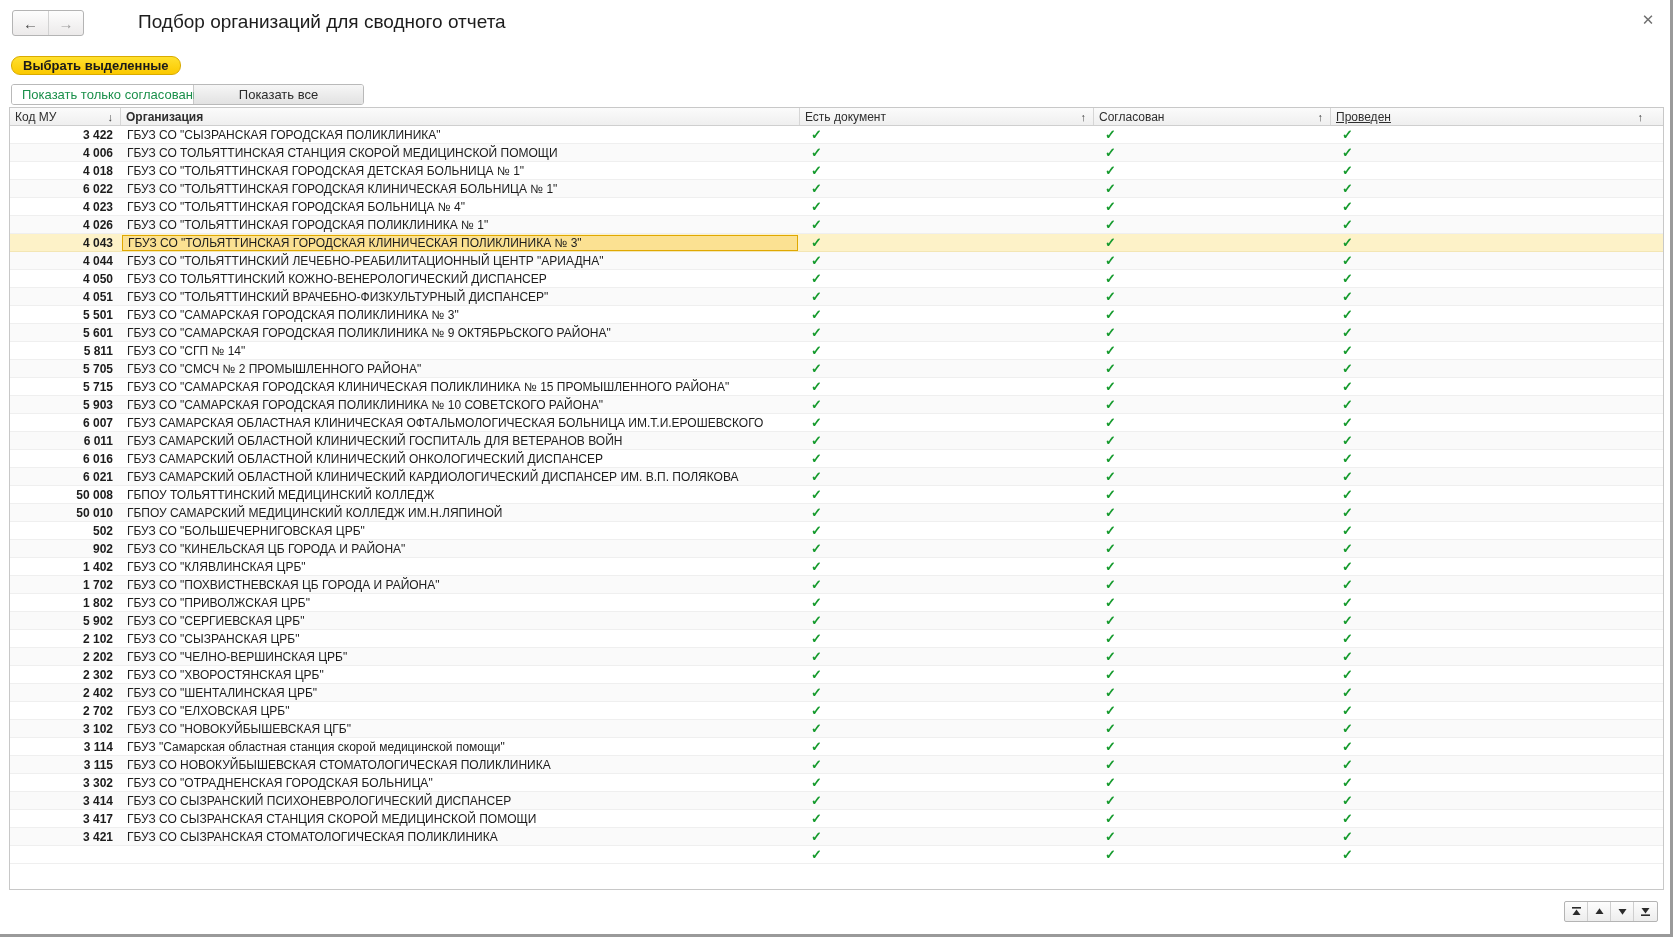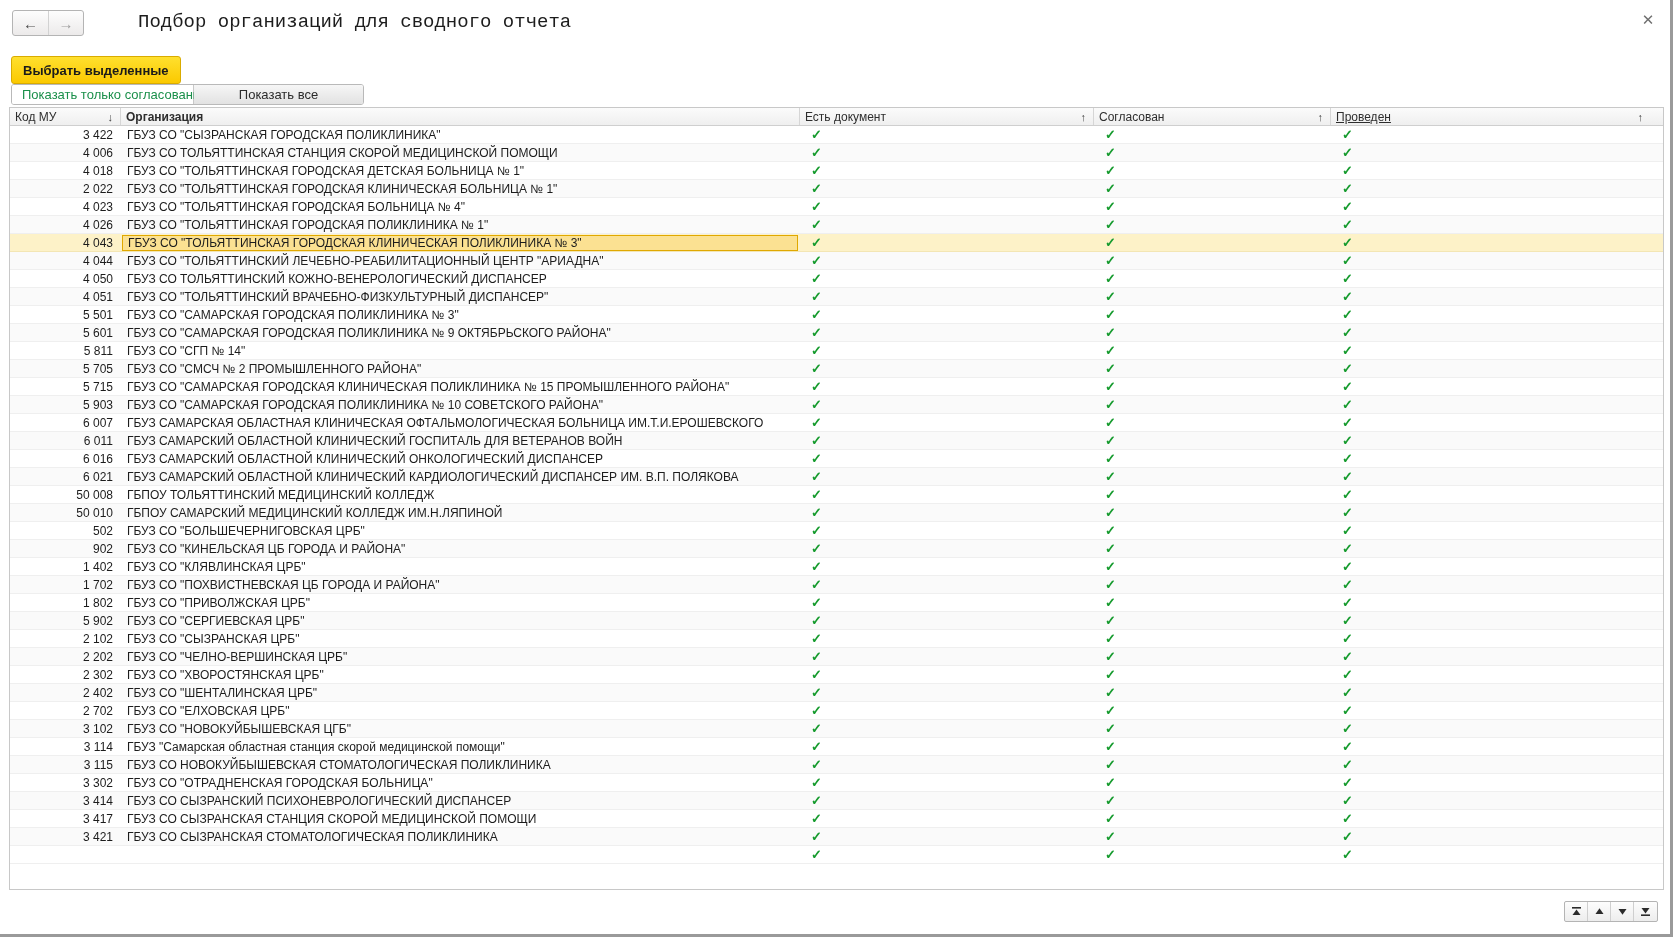--- a/index.html
+++ b/index.html
@@ -36,39 +36,38 @@
     display: flex; align-items: center; justify-content: center;
     font-size: 15px; line-height: 1;
     color: #4a4a4a;
     background: transparent;
   }
   .navbtn.fwd { color: #9e9e9e; border-left: 1px solid #d2d2d2; }
   .page-title {
     position: absolute; left: 138px; top: 11px;
     font-size: 19px; color: #1d1d1d;
     white-space: nowrap;
-    font-family: Liberation Mono, monospace;
   }
   .close-x {
     position: absolute; right: 17px; top: 11px;
     width: 16px; height: 16px;
     display: flex; align-items: center; justify-content: center;
     font-size: 15px; color: #6f6f6f; line-height: 1;
   }
 
   
   .cmdbar { position: absolute; left: 0; top: 47px; width: 1673px; height: 57px; }
   .btn-primary {
     position: absolute; left: 11px; top: 9px;
-    height: 28px; padding: 0 11px;
+    height: 19px; padding: 0 11px;
     display: flex; align-items: center;
     font-size: 13px; font-weight: bold; color: #1a1a1a;
     background: linear-gradient(#ffe02e, #fbc900);
     border: 1px solid #d9ab00;
-    border-radius: 3px;
+    border-radius: 9px;
     white-space: nowrap;
   }
   .toggle-group {
     position: absolute; left: 11px; top: 37px;
     display: flex;
     border: 1px solid #b9b9b9;
     border-radius: 3px;
     overflow: hidden;
     height: 21px;
   }
@@ -132,21 +131,21 @@
     display: flex;
     height: 18px;
     align-items: center;
     border-bottom: 1px solid #efefef;
   }
   .tr.odd  { background: #ffffff; }
   .tr.even { background: #fafafa; }
   .tr.selected { background: #fdf2c8; border-bottom: 1px solid #f3e6b4; }
 
   .td { height: 18px; display: flex; align-items: center; font-size: 12px; color: #1c1c1c; }
-  .td.c-code  { width: 111px; justify-content: flex-end; padding-right: 8px; }
+  .td.c-code  { width: 111px; justify-content: flex-end; padding-right: 8px; font-weight: bold; }
   .td.c-org   { width: 679px; padding-left: 6px; }
   .td.c-doc   { width: 294px; padding-left: 11px; }
   .td.c-agree { width: 237px; padding-left: 11px; }
   .td.c-post  { width: 319px; padding-left: 11px; }
 
   .tr.selected .td.c-org {
     padding-left: 0;
   }
   .orgbox {
     display: inline-flex; align-items: center;
@@ -261,21 +260,21 @@
             <span class="chk">✓</span>
           </div>
           <div class="td c-agree">
             <span class="chk">✓</span>
           </div>
           <div class="td c-post">
             <span class="chk">✓</span>
           </div>
         </div>
         <div class="tr even">
-          <div class="td c-code">2 022</div>
+          <div class="td c-code">6 022</div>
           <div class="td c-org">ГБУЗ СО "ТОЛЬЯТТИНСКАЯ ГОРОДСКАЯ КЛИНИЧЕСКАЯ БОЛЬНИЦА № 1"</div>
           <div class="td c-doc">
             <span class="chk">✓</span>
           </div>
           <div class="td c-agree">
             <span class="chk">✓</span>
           </div>
           <div class="td c-post">
             <span class="chk">✓</span>
           </div>

